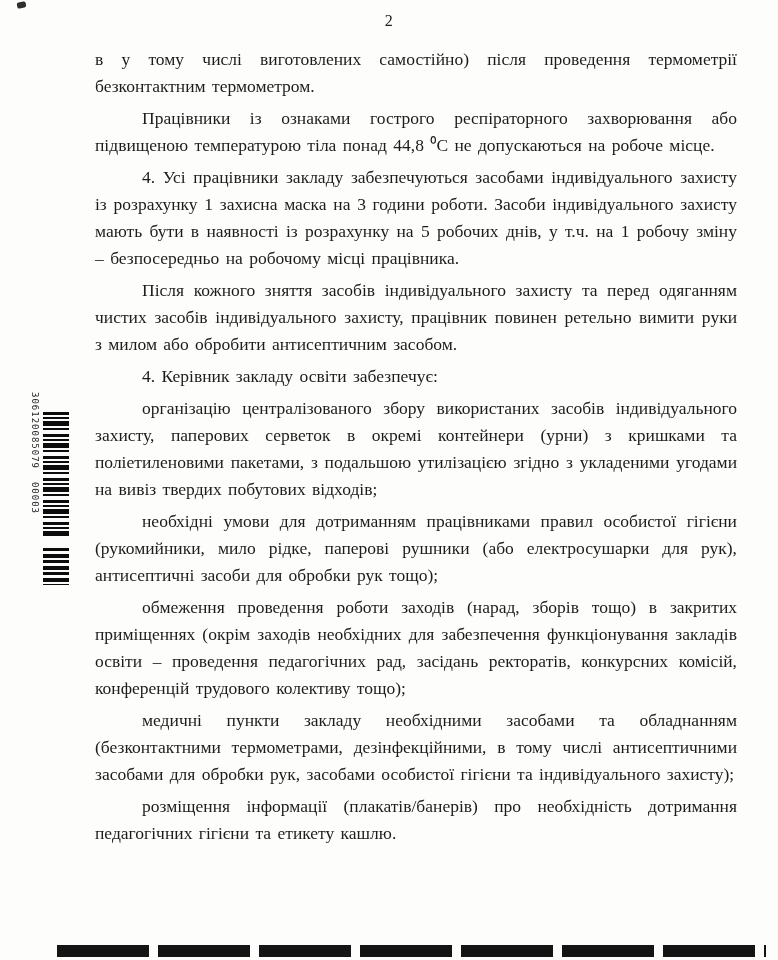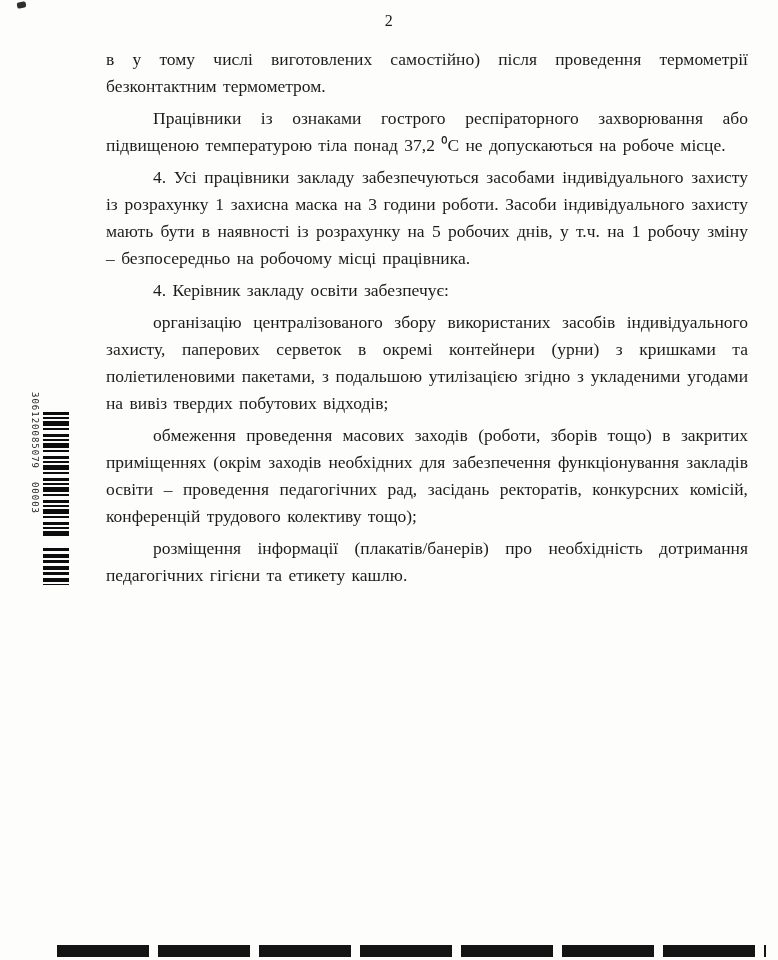--- a/index.html
+++ b/index.html
@@ -13,21 +13,21 @@
   }
   .page-number {
     position: absolute;
     top: 12px; left: 0; right: 0;
     text-align: center;
     font-size: 16px;
     letter-spacing: 0.5px;
   }
   .content {
     position: absolute;
-    left: 106px; top: 46px;
+    left: 95px; top: 46px;
     width: 642px;
   }
   .content p {
     margin: 0 0 5px 0;
     font-size: 17.5px;
     line-height: 27px;
     text-align: justify;
     text-indent: 47px;
     word-spacing: 2px;
   }
@@ -100,22 +100,25 @@
 <div class="page-number">2</div>
 
 <div class="barcode-wrap">
   <div class="barcode-digits"><span>306120085079</span><span>  </span><span>00003</span></div>
   <div class="barcode-bars-top"></div>
   <div class="barcode-bars-bottom"></div>
 </div>
 
 <div class="content">
   <p class="no-indent">в у тому числі виготовлених самостійно) після проведення термометрії безконтактним термометром.</p>
-  <p>Працівники із ознаками гострого респіраторного захворювання або підвищеною температурою тіла понад 37,2 ⁰С не допускаються на робоче місце.</p>
+  <p>Працівники із ознаками гострого респіраторного захворювання або підвищеною температурою тіла понад 44,8 ⁰С не допускаються на робоче місце.</p>
   <p>4. Усі працівники закладу забезпечуються засобами індивідуального захисту із розрахунку 1 захисна маска на 3 години роботи. Засоби індивідуального захисту мають бути в наявності із розрахунку на 5 робочих днів, у т.ч. на 1 робочу зміну – безпосередньо на робочому місці працівника.</p>
+  <p>Після кожного зняття засобів індивідуального захисту та перед одяганням чистих засобів індивідуального захисту, працівник повинен ретельно вимити руки з милом або обробити антисептичним засобом.</p>
   <p>4. Керівник закладу освіти забезпечує:</p>
   <p>організацію централізованого збору використаних засобів індивідуального захисту, паперових серветок в окремі контейнери (урни) з кришками та поліетиленовими пакетами, з подальшою утилізацією згідно з укладеними угодами на вивіз твердих побутових відходів;</p>
-  <p>обмеження проведення масових заходів (роботи, зборів тощо) в закритих приміщеннях (окрім заходів необхідних для забезпечення функціонування закладів освіти – проведення педагогічних рад, засідань ректоратів, конкурсних комісій, конференцій трудового колективу тощо);</p>
+  <p>необхідні умови для дотриманням працівниками правил особистої гігієни (рукомийники, мило рідке, паперові рушники (або електросушарки для рук), антисептичні засоби для обробки рук тощо);</p>
+  <p>обмеження проведення роботи заходів (нарад, зборів тощо) в закритих приміщеннях (окрім заходів необхідних для забезпечення функціонування закладів освіти – проведення педагогічних рад, засідань ректоратів, конкурсних комісій, конференцій трудового колективу тощо);</p>
+  <p>медичні пункти закладу необхідними засобами та обладнанням (безконтактними термометрами, дезінфекційними, в тому числі антисептичними засобами для обробки рук, засобами особистої гігієни та індивідуального захисту);</p>
   <p>розміщення інформації (плакатів/банерів) про необхідність дотримання педагогічних гігієни та етикету кашлю.</p>
 </div>
 
 <div class="scan-edge-artifact"></div>
 <div class="scan-corner-speck"></div>
 
 </body></html>

